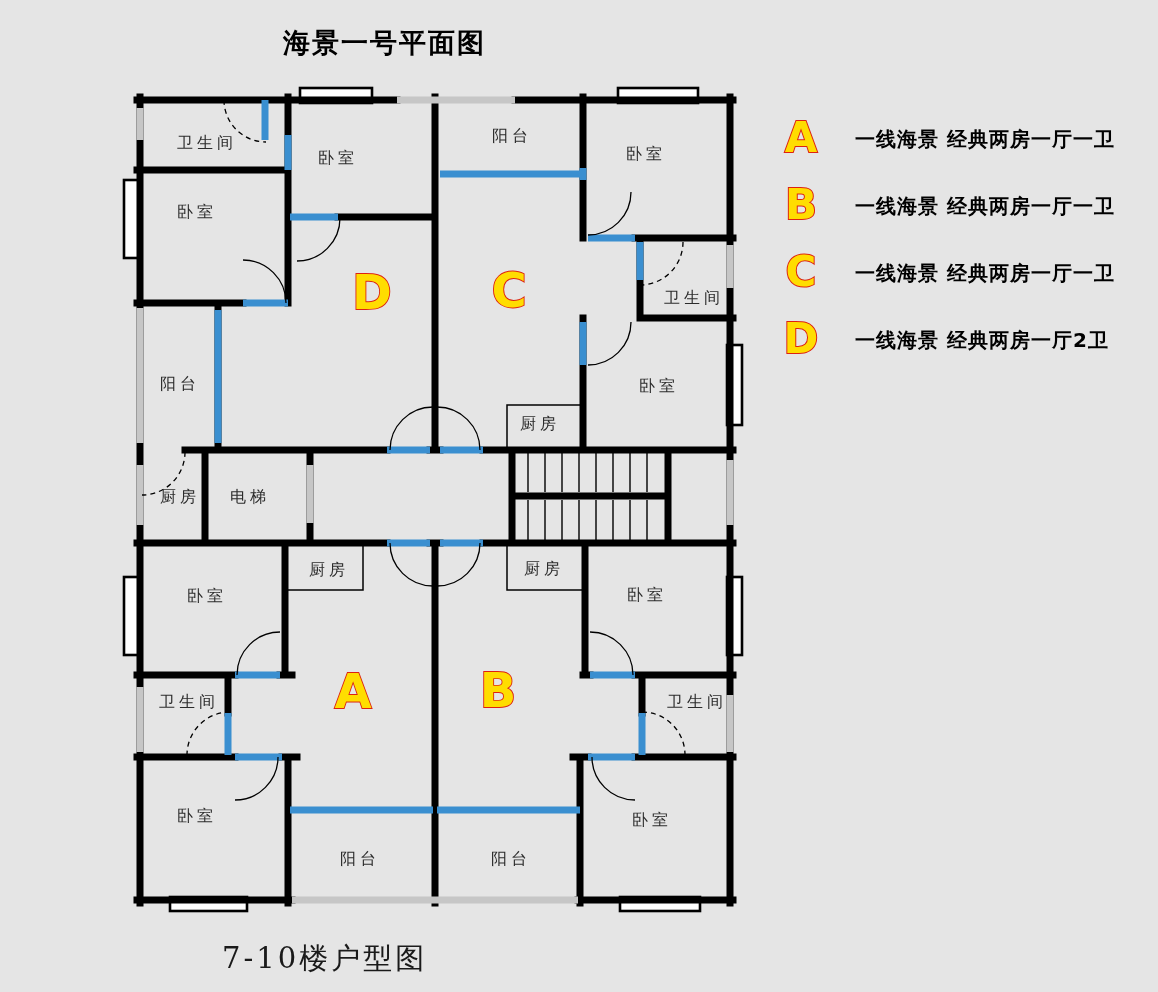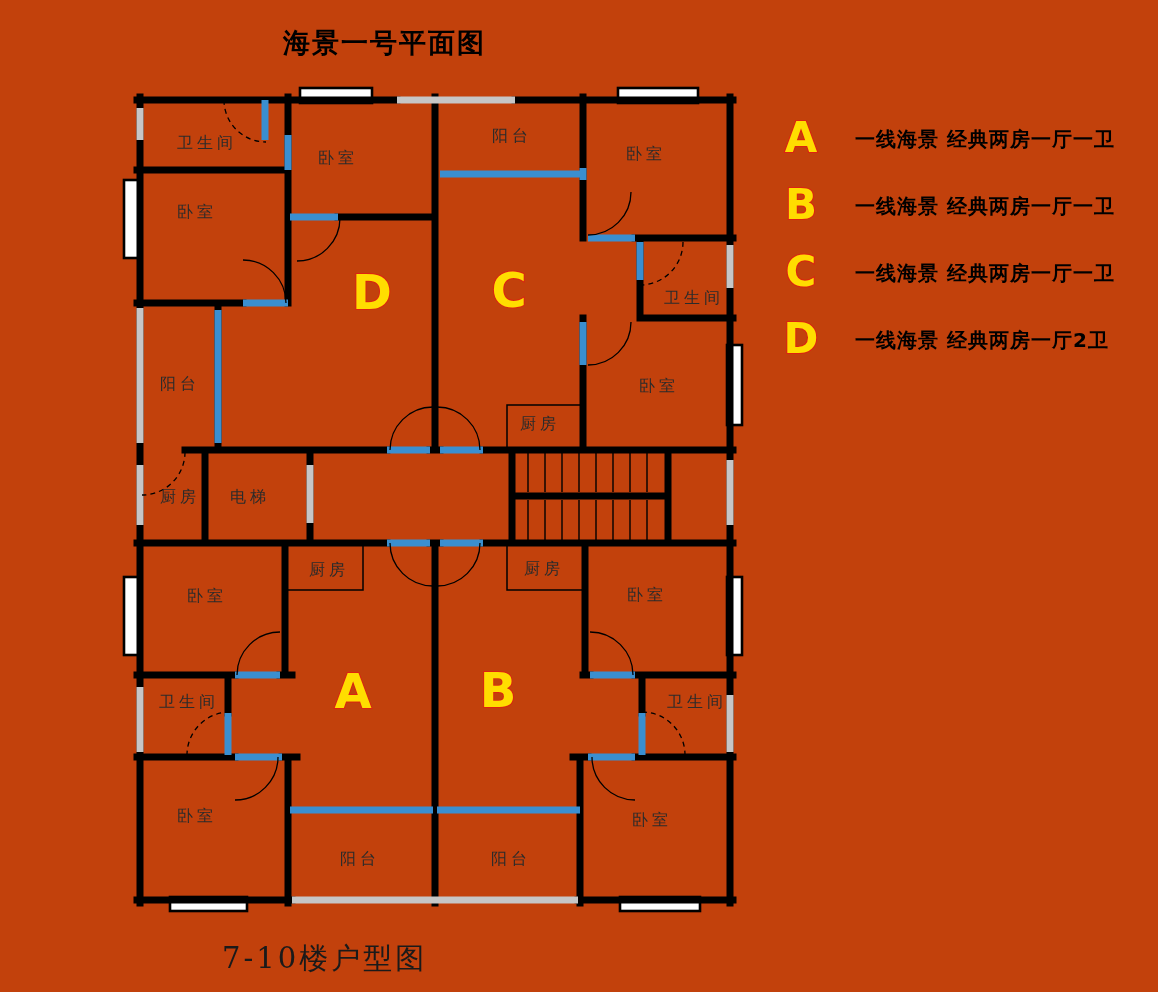--- a/index.html
+++ b/index.html
@@ -1,16 +1,16 @@
 <!DOCTYPE html>
 <html><head>
 <meta charset="utf-8">
 <style>
   html,body{margin:0;padding:0;background:#ffffff;}
-  .page{position:relative;width:1158px;height:992px;background:#c2410c;overflow:hidden;
+  .page{position:relative;width:1158px;height:992px;background:#e5e5e5;overflow:hidden;
         font-family:"DejaVu Sans","Liberation Sans",sans-serif;}
   svg{display:block;}
   .wall{stroke:#000000;stroke-width:7;fill:none;stroke-linecap:square;}
   .thin{stroke:#000000;stroke-width:1.4;fill:none;}
   .blue{stroke:#3a8fd0;stroke-width:7;fill:none;stroke-linecap:butt;}
   .gray{stroke:#c6c6c6;stroke-width:7;fill:none;stroke-linecap:butt;}
   .arc{stroke:#000000;stroke-width:1.3;fill:none;}
   .arc.dash{stroke-dasharray:5 4;}
   .winbox{fill:#ffffff;stroke:#000000;stroke-width:2.6;}
   .counter{fill:none;stroke:#000000;stroke-width:1.5;}

